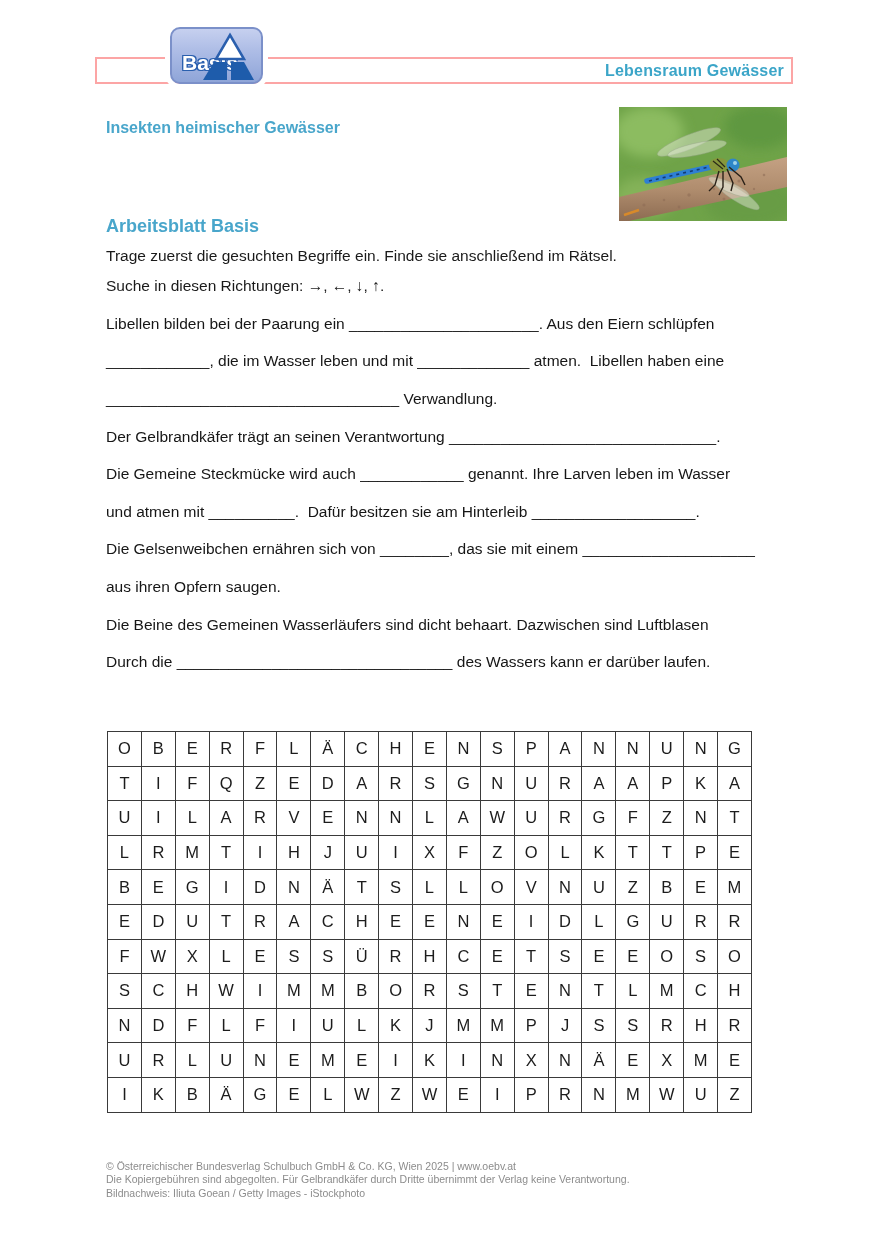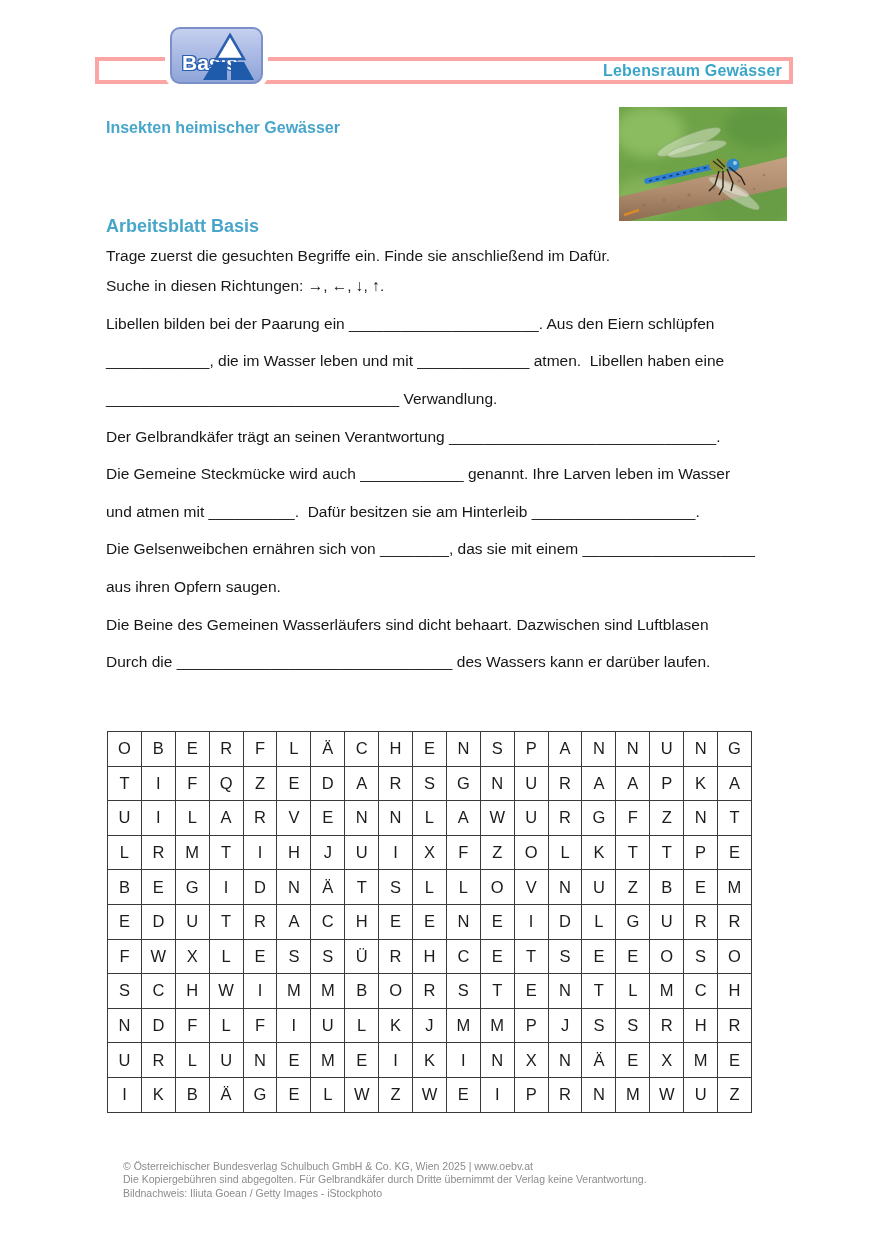--- a/index.html
+++ b/index.html
@@ -3,21 +3,21 @@
 <meta charset="utf-8">
 <style>
   * { margin:0; padding:0; box-sizing:border-box; }
   html,body { background:#fff; }
   body { font-family:"Liberation Sans","DejaVu Sans",sans-serif; color:#1a1a1a; }
   .page { position:relative; width:890px; height:1259px; background:#fff; overflow:hidden; }
 
   
   .banner-box {
     position:absolute; left:95px; top:57px; width:698px; height:27px;
-    border:4px solid #fca5a5; display:flex; align-items:center; justify-content:flex-end;
+    border:2px solid #fca5a5; display:flex; align-items:center; justify-content:flex-end;
     padding-right:7px;
   }
   .banner-label { color:#3ba5c8; font-weight:bold; font-size:16px; letter-spacing:.2px; }
 
   .logo {
     position:absolute; left:170px; top:27px; width:93px; height:57px;
     border-radius:10px;
     background:linear-gradient(#c6d0ef 0%, #aebdе6 40%, #8fa5d8 100%);
     background:linear-gradient(#c6d0ef 0%, #aebde6 40%, #8fa5d8 100%);
     border:2px solid #7b90c9;
@@ -51,21 +51,21 @@
     display:grid; grid-template-columns:repeat(19, 33.9px); grid-auto-rows:34.6px;
     border-top:1px solid #3a3a3a; border-left:1px solid #3a3a3a;
   }
   .cell {
     border-right:1px solid #3a3a3a; border-bottom:1px solid #3a3a3a;
     display:flex; align-items:center; justify-content:center;
     font-size:16.5px; color:#1c1c1c;
   }
 
   
-  .footer { position:absolute; left:106px; top:1160px; font-size:10.5px; line-height:13.4px; color:#8c8c8c;margin-left:17px; }
+  .footer { position:absolute; left:106px; top:1160px; font-size:10.5px; line-height:13.4px; color:#8c8c8c; }
 </style>
 </head>
 <body>
 
 <div class="page">
 
   <div class="banner-box">
     <span class="banner-label">Lebensraum Gewässer</span>
   </div>
 
@@ -129,21 +129,21 @@
 
     <g stroke="#2a2118" stroke-width="1.4" fill="none">
       <path d="M100,64 L96,78 L90,84"></path>
       <path d="M104,64 L104,80 L100,88"></path>
       <path d="M108,62 L114,76 L112,84"></path>
       <path d="M110,60 L122,70 L126,78"></path>
     </g>
   </svg>
 
   <div class="intro">
-    <div>Trage zuerst die gesuchten Begriffe ein. Finde sie anschließend im Dafür.</div>
+    <div>Trage zuerst die gesuchten Begriffe ein. Finde sie anschließend im Rätsel.</div>
     <div>Suche in diesen Richtungen: →, ←, ↓, ↑.</div>
   </div>
 
   <div class="fill-text">
       <div class="fill-line">Libellen bilden bei der Paarung ein ______________________. Aus den Eiern schlüpfen</div>
       <div class="fill-line">____________, die im Wasser leben und mit _____________ atmen.  Libellen haben eine</div>
       <div class="fill-line">__________________________________ Verwandlung.</div>
       <div class="fill-line">Der Gelbrandkäfer trägt an seinen Verantwortung _______________________________.</div>
       <div class="fill-line">Die Gemeine Steckmücke wird auch ____________ genannt. Ihre Larven leben im Wasser</div>
       <div class="fill-line">und atmen mit __________.  Dafür besitzen sie am Hinterleib ___________________.</div>

